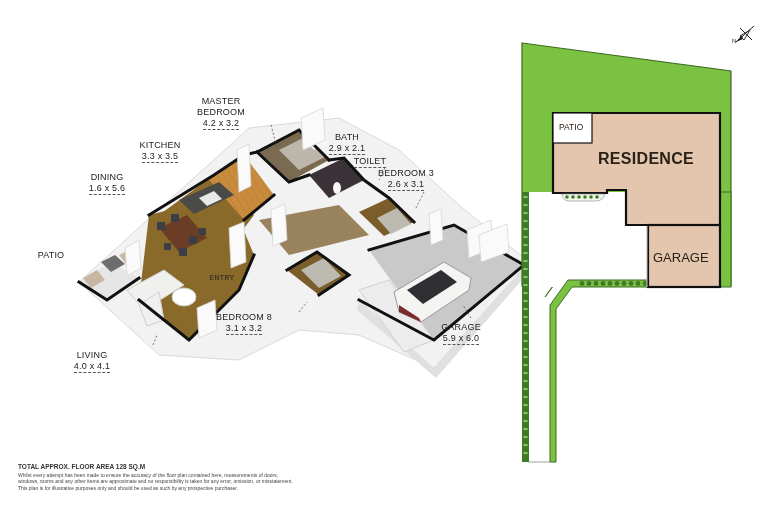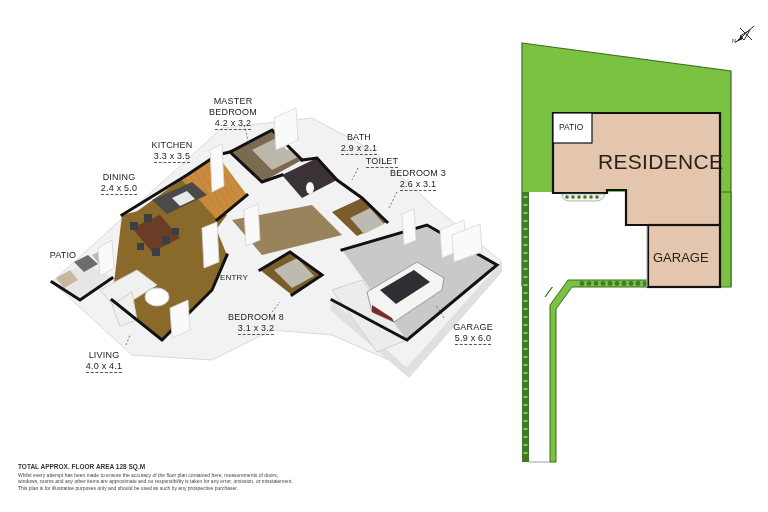--- a/index.html
+++ b/index.html
@@ -1,17 +1,17 @@
 <!DOCTYPE html>
 <html><head>
 <meta charset="utf-8">
 <style>
   html, body { margin: 0; padding: 0; background: #ffffff; }
   body { width: 768px; height: 512px; position: relative; overflow: hidden; font-family: "Liberation Sans", sans-serif; }
-  .floorplan { position: absolute; left: 12px; top: 0; width: 500px; height: 450px; }
+  .floorplan { position: absolute; left: 0; top: 0; width: 500px; height: 450px; padding-left: 39px; }
   .siteplan { position: absolute; left: 500px; top: 0; width: 268px; height: 512px; }
   .room-label { position: absolute; text-align: center; font-size: 9px; line-height: 11px; color: #222; letter-spacing: 0.2px; }
   .room-label .dim { display: inline-block; border-bottom: 1px dashed #555; }
   .footer { position: absolute; left: 18px; top: 462px; width: 320px; color: #333; }
   .addr { font-size: 10.5px; color: #222; line-height: 12px; }
   .area { font-size: 6.5px; font-weight: bold; color: #333; line-height: 8px; margin-top: 1px; }
   .disc { font-size: 5px; line-height: 6.4px; color: #444; margin-top: 1px; }
   .site-label { position: absolute; color: #2a2118; }
 </style>
 </head>
@@ -121,37 +121,37 @@
     <div>MASTER</div>
     <div>BEDROOM</div>
     <span class="dim">4.2 x 3.2</span>
   </div>
   <div class="room-label" style="left:135px;top:140px;width:50px;">
     <div>KITCHEN</div>
     <span class="dim">3.3 x 3.5</span>
   </div>
   <div class="room-label" style="left:82px;top:172px;width:50px;">
     <div>DINING</div>
-    <span class="dim">2.4 x 5.0</span>
+    <span class="dim">1.6 x 5.6</span>
   </div>
   <div class="room-label" style="left:324px;top:132px;width:46px;">
     <div>BATH</div>
     <span class="dim">2.9 x 2.1</span>
   </div>
   <div class="room-label" style="left:350px;top:156px;width:40px;">
     <span class="dim">TOILET</span>
   </div>
   <div class="room-label" style="left:376px;top:168px;width:60px;">
     <div>BEDROOM 3</div>
     <span class="dim">2.6 x 3.1</span>
   </div>
   <div class="room-label" style="left:36px;top:250px;width:30px;">
     <div>PATIO</div>
   </div>
-  <div class="room-label" style="left:206px;top:272px;width:32px;font-size:8px;">
+  <div class="room-label" style="left:206px;top:272px;width:32px;font-size:8px;font-family:Liberation Mono, monospace;">
     <div>ENTRY</div>
   </div>
   <div class="room-label" style="left:70px;top:330px;width:44px;margin-top:20px;">
     <div>LIVING</div>
     <span class="dim">4.0 x 4.1</span>
   </div>
   <div class="room-label" style="left:214px;top:312px;width:60px;">
     <div>BEDROOM 8</div>
     <span class="dim">3.1 x 3.2</span>
   </div>
@@ -235,21 +235,21 @@
       <circle cx="567" cy="197" r="1.8"></circle>
         <circle cx="573" cy="197" r="1.8"></circle>
         <circle cx="579" cy="197" r="1.8"></circle>
       <circle cx="585" cy="197" r="1.8"></circle>
         <circle cx="591" cy="197" r="1.8"></circle>
         <circle cx="597" cy="197" r="1.8"></circle>
     </g>
   </svg>
 
   <div class="site-label" style="left:59px;top:122px;font-size:8.5px;">PATIO</div>
-  <div class="site-label" style="left:98px;top:150px;font-size:21px;letter-spacing:0.3px;">RESIDENCE</div>
+  <div class="site-label" style="left:98px;top:150px;font-size:16px;letter-spacing:0.3px;font-weight:bold;">RESIDENCE</div>
   <div class="site-label" style="left:153px;top:250px;font-size:13px;">GARAGE</div>
 
   
   <div style="position:absolute;left:230px;top:20px;width:30px;height:30px;">
     <svg width="30" height="30" viewBox="0 0 30 30">
       <line x1="6" y1="22" x2="24" y2="6" stroke="#222" stroke-width="1"></line>
       <line x1="10" y1="8" x2="22" y2="20" stroke="#222" stroke-width="1"></line>
       <polygon points="10,16 20,10 14,20" fill="none" stroke="#222" stroke-width="0.9"></polygon>
       <polygon points="6,22 12,15 13,19" fill="#222"></polygon>
     </svg>

